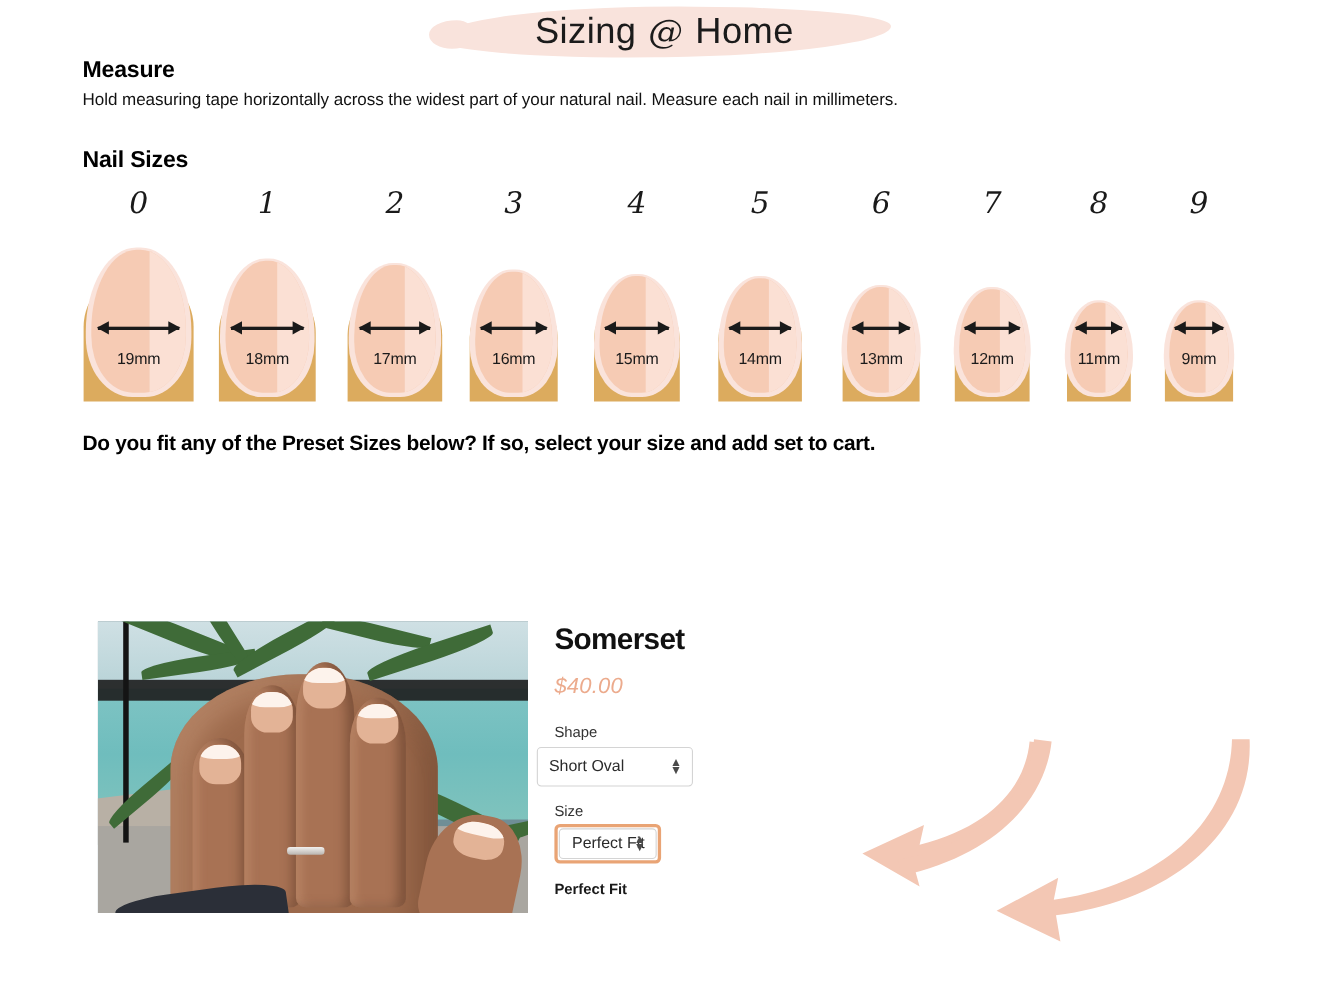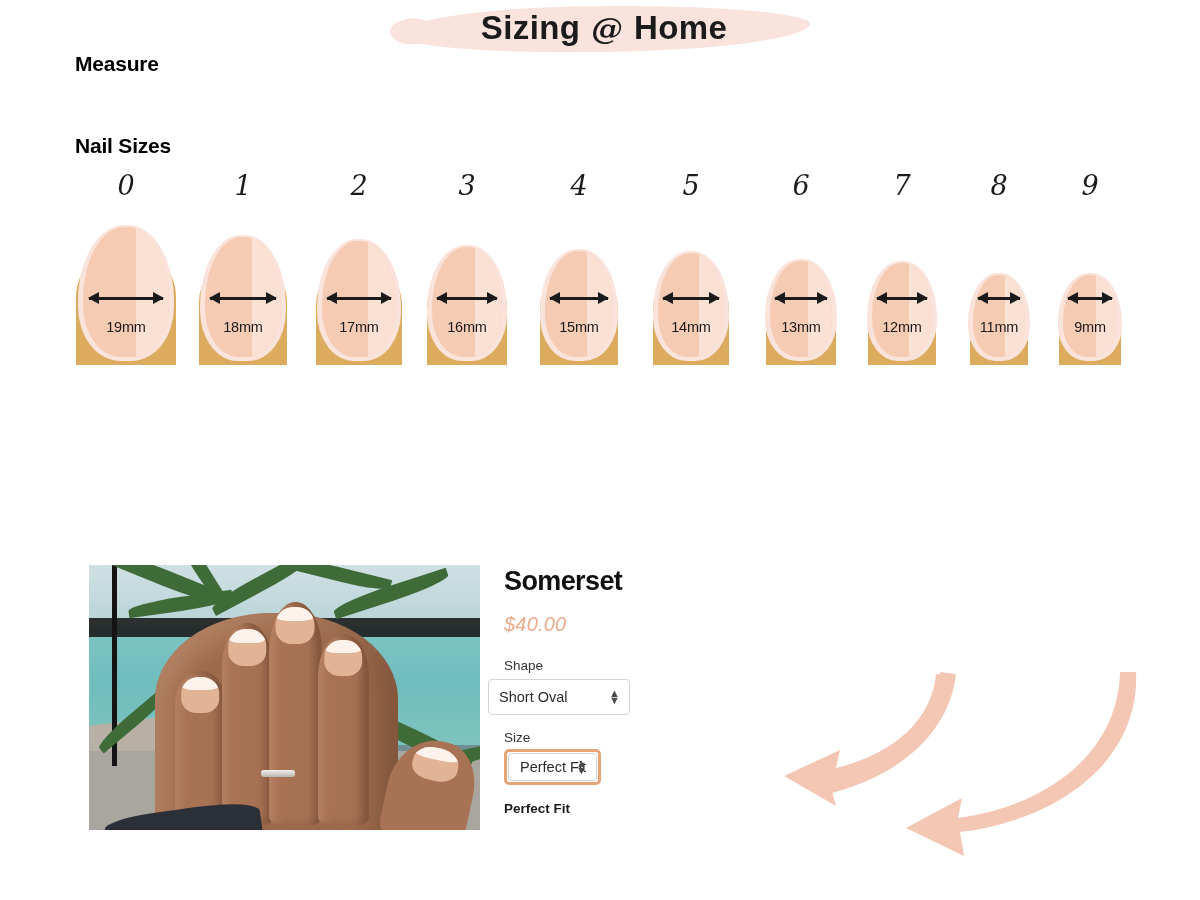--- a/index.html
+++ b/index.html
@@ -22,21 +22,21 @@
     transform: rotate(-0.7deg);
   }
   .brush:after {
     content: ""; position: absolute; left: -8px; top: 10px;
     width: 42px; height: 26px; background: #f9e3dc;
     border-radius: 60% 40% 50% 50% / 50% 60% 40% 50%;
   }
   .title-text {
     position: absolute; left: 398px; top: 9px; width: 412px;
     text-align: center;
-    font-size: 33px; font-weight: 700; color: #1b1b1b;
+    font-size: 33px; font-weight: 400; color: #1b1b1b;
     letter-spacing: 0.4px;
     font-family: "Liberation Sans", sans-serif;
   }
   .at-glyph {
     display: inline-block;
     font-family: "DejaVu Serif", serif;
     font-style: italic; font-size: 30px;
     transform: scaleX(1.05);
     margin: 0 2px;
   }
@@ -249,20 +249,21 @@
 <body>
 
 <div class="page">
 
   <div class="title-wrap">
     <div class="brush"></div>
     <div class="title-text"><span>Sizing </span><span class="at-glyph">@</span><span> Home</span></div>
   </div>
 
   <div class="h-measure">Measure</div>
+  <div class="p-measure">Hold measuring tape horizontally across the widest part of your natural nail. Measure each nail in millimeters.</div>
 
   <div class="h-nailsizes">Nail Sizes</div>
   <div class="nail-row" id="nail-row">
       <div class="nail-cell" style="left: 66px; width: 120px; height: 195px;">
         <div class="nail-num" style="top: 0px;">0</div>
         <div class="finger" style="width: 100px; height: 117px; border-radius: 48px 48px 0px 0px / 49.14px 49.14px 0px 0px;"></div>
         <div class="nail-outline" style="width: 96px; height: 136px; bottom: 4px; border-radius: 48% 48% 44% 44% / 56% 56% 40% 40%;"></div>
         <div class="nail-plate" style="width: 86px; height: 130px; bottom: 8px; border-radius: 48% 48% 44% 44% / 56% 56% 40% 40%;">
           <div class="hilite"></div>
         </div>
@@ -394,20 +395,21 @@
         </div>
         <div class="arrow-wrap" style="width: 44px; height: 14px; bottom: 60px;">
           <div class="arrow-line"></div>
           <div class="arrow-head left"></div>
           <div class="arrow-head right"></div>
         </div>
         <div class="mm-label" style="bottom: 30px;">9mm</div>
       </div>
     </div>
 
+  <div class="h-preset">Do you fit any of the Preset Sizes below? If so, select your size and add set to cart.</div>
 
   <div class="product-photo">
     <div class="ph-sky"></div>
     <div class="ph-sea"></div>
     <div class="ph-rail"></div>
     <div class="ph-road"></div>
     <div class="ph-wall"></div>
     <div class="ph-frame-l"></div>
     <div class="leaf" style="left:4%;top:2%;width:120px;height:16px;transform:rotate(22deg);"></div>
     <div class="leaf" style="left:10%;top:12%;width:105px;height:14px;transform:rotate(-8deg);"></div>

